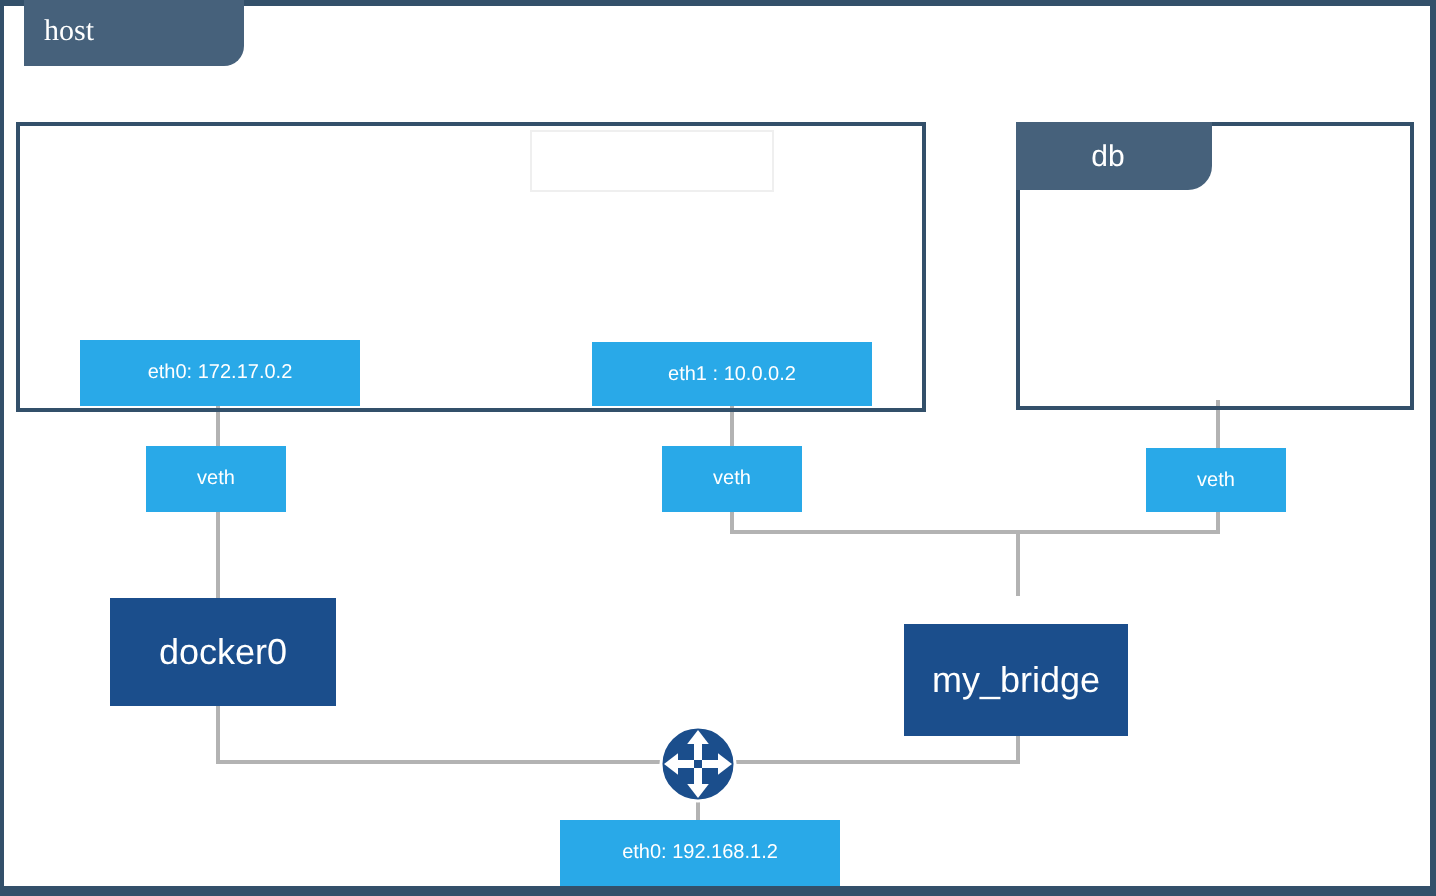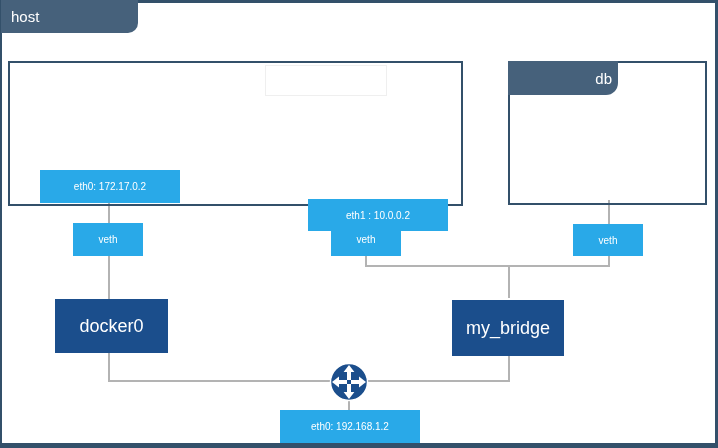--- a/index.html
+++ b/index.html
@@ -18,29 +18,29 @@
   }
   .host-border{
     position:absolute;inset:0;border:solid var(--box-border);
     border-width:3px 3px 5px 2px;pointer-events:none;z-index:6;box-sizing:border-box;
   }
   .tab{
     position:absolute;background:var(--slate-tab);color:var(--text-on-fill);
     border-bottom-right-radius:12px;display:flex;align-items:center;
     font-size:15px;z-index:4;box-sizing:border-box;
   }
-  .host-tab{left:1px;top:0;width:137px;height:33px;padding-left:10px;border-bottom-right-radius:10px;z-index:7;}
+  .host-tab{left:12px;top:0;width:110px;height:33px;padding-left:10px;border-bottom-right-radius:10px;z-index:7;font-family:Liberation Serif, serif;}
   .container-box{
     position:absolute;border:2px solid var(--box-border);background:transparent;
     box-sizing:border-box;z-index:2;
   }
   .web-box{left:8px;top:61px;width:455px;height:145px;}
   .db-box{left:508px;top:61px;width:199px;height:144px;}
   .web-tab{left:8px;top:61px;width:110px;height:32px;padding-left:24px;}
-  .db-tab{left:508px;top:61px;width:110px;height:34px;justify-content:flex-end;padding-right:6px;}
+  .db-tab{left:508px;top:61px;width:98px;height:34px;justify-content:center;padding-right:6px;}
   .ghost-box{
     position:absolute;left:265px;top:65px;width:122px;height:31px;
     background:#fff;border:1px solid #efefef;z-index:2;box-sizing:border-box;
   }
   .ip-box{
     position:absolute;background:var(--accent-blue);color:var(--text-on-fill);
     display:flex;align-items:center;justify-content:center;font-size:10px;
     z-index:3;box-sizing:border-box;white-space:nowrap;
   }
   .bridge-box{
@@ -79,28 +79,28 @@
 
   <div class="container-box web-box"></div>
   <div class="ghost-box"></div>
 
   <div class="container-box db-box"></div>
   <div class="tab db-tab">
     <span>db</span>
   </div>
 
   <div class="ip-box" style="left:40px;top:170px;width:140px;height:33px;">eth0: 172.17.0.2</div>
-  <div class="ip-box" style="left:308px;top:171px;width:140px;height:32px;margin-top:28px;">eth1 : 10.0.0.2</div>
+  <div class="ip-box" style="left:296px;top:171px;width:140px;height:32px;">eth1 : 10.0.0.2</div>
 
   <div class="ip-box" style="left:73px;top:223px;width:70px;height:33px;">veth</div>
   <div class="ip-box" style="left:331px;top:223px;width:70px;height:33px;">veth</div>
   <div class="ip-box" style="left:573px;top:224px;width:70px;height:32px;">veth</div>
 
   <div class="bridge-box" style="left:55px;top:299px;width:113px;height:54px;">docker0</div>
-  <div class="bridge-box" style="left:452px;top:300px;width:112px;height:56px;">my_bridge</div>
+  <div class="bridge-box" style="left:452px;top:312px;width:112px;height:56px;">my_bridge</div>
 
   <div class="router">
     <svg width="40" height="40" viewBox="0 0 40 40">
       <circle cx="20" cy="20" r="18.5" fill="#1B4E8C" stroke="#FFFFFF" stroke-width="1.5"></circle>
       <rect x="18" y="9" width="4" height="9" fill="#FFFFFF"></rect>
       <polygon points="20,3 14.6,10 25.4,10" fill="#FFFFFF"></polygon>
       <rect x="18" y="22" width="4" height="9" fill="#FFFFFF"></rect>
       <polygon points="20,37 14.6,30 25.4,30" fill="#FFFFFF"></polygon>
       <rect x="9" y="18" width="9" height="4" fill="#FFFFFF"></rect>
       <polygon points="3,20 10,14.6 10,25.4" fill="#FFFFFF"></polygon>

